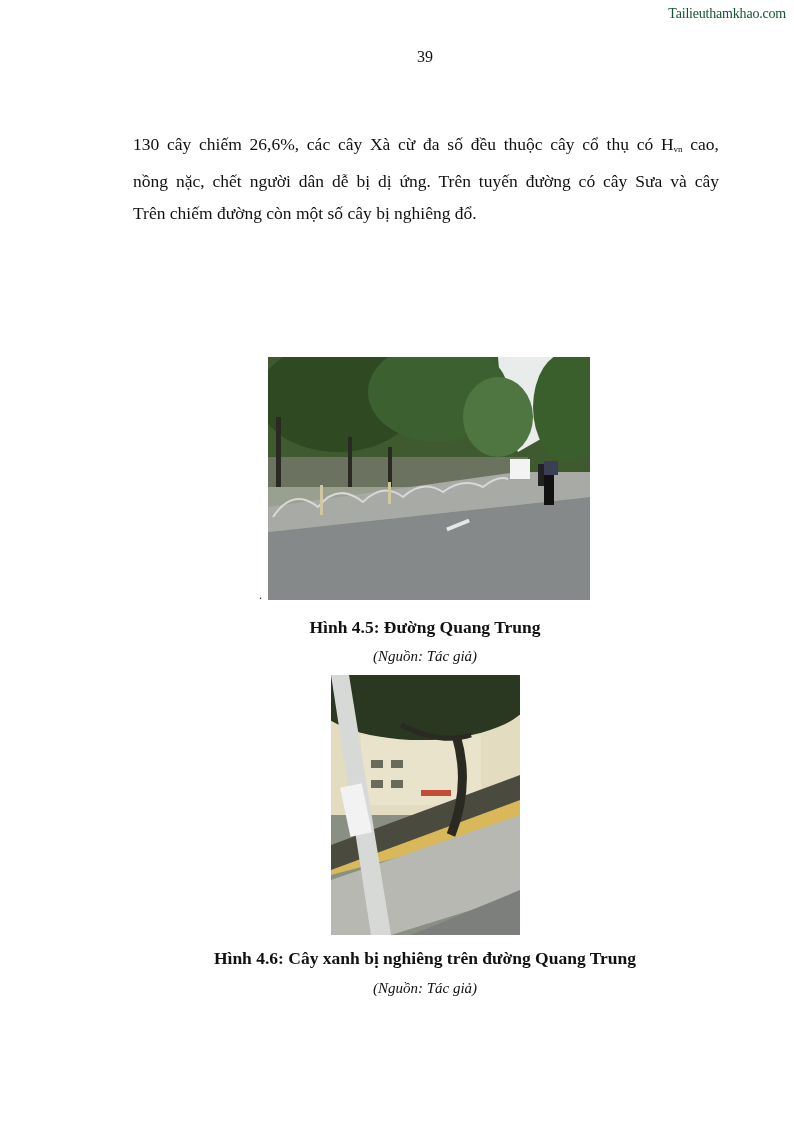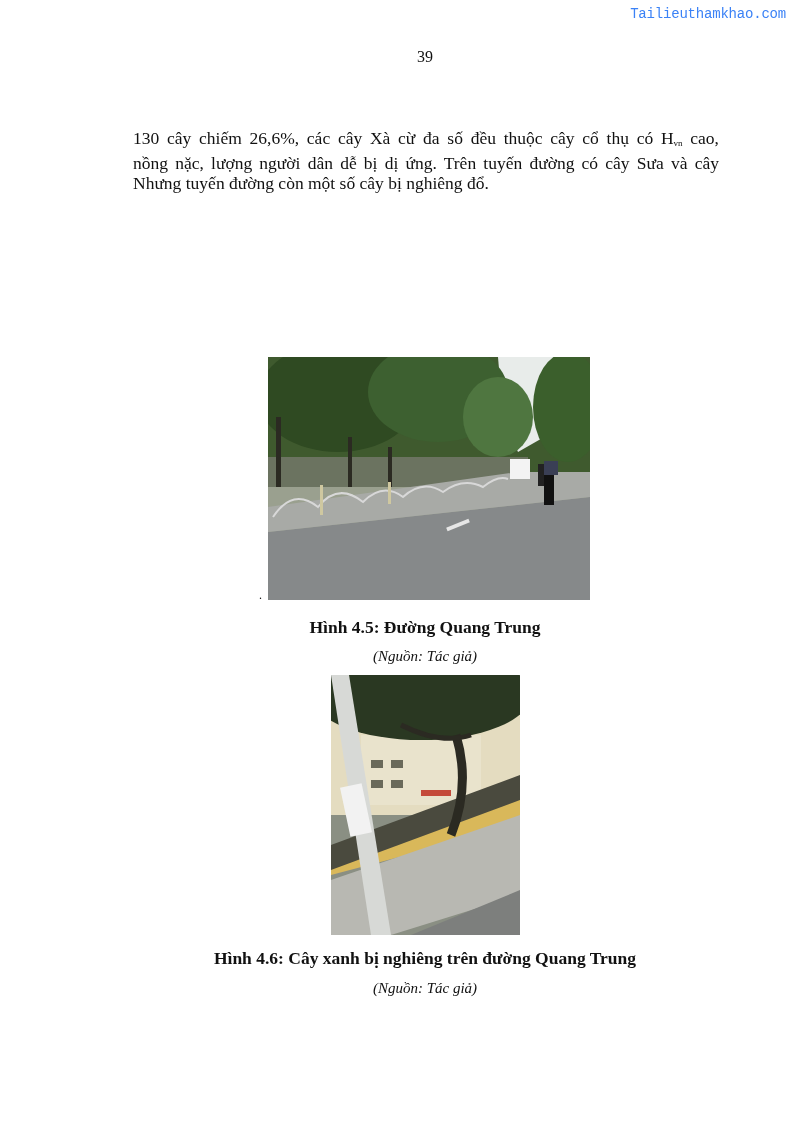--- a/index.html
+++ b/index.html
@@ -1,44 +1,44 @@
 <!DOCTYPE html>
 <html><head>
   <meta charset="utf-8">
   <style>
     html, body { margin: 0; padding: 0; background: #ffffff; }
     body { width: 794px; height: 1123px; position: relative; overflow: hidden;
       font-family: "Liberation Serif", "DejaVu Serif", serif; color: #111; }
-    .watermark { position: absolute; top: 6px; right: 8px; font-family: Liberation Mono, monospace;
-      font-size: 14px; color: #3b82f6; letter-spacing: -0.2px; }
+    .watermark { position: absolute; top: 6px; right: 8px; font-family: Liberation Serif, serif;
+      font-size: 14px; color: #14532d; letter-spacing: -0.2px; }
     .page-number { position: absolute; top: 48px; left: 0; width: 850px; text-align: center; font-size: 16px; }
-    .body-text { position: absolute; left: 133px; top: 128px; width: 586px; font-size: 17.5px; line-height: 20px; }
+    .body-text { position: absolute; left: 133px; top: 128px; width: 586px; font-size: 17.5px; line-height: 32px; }
     .para { text-align: justify; text-align-last: left; margin: 0; }
     .para-line { display: block; text-align: justify; text-align-last: justify; white-space: nowrap; }
     .para-line.last { text-align-last: left; }
     sub.vn { font-size: 9px; vertical-align: -2px; }
     .line2 { margin: 0; }
     .photo { position: absolute; overflow: hidden; }
     .photo svg { display: block; }
     .fig-title { position: absolute; left: 0; width: 850px; text-align: center; font-weight: bold; font-size: 17.5px; }
     .fig-source { position: absolute; left: 0; width: 850px; text-align: center; font-style: italic; font-size: 15px; }
     .dot { position: absolute; left: 259px; top: 588px; font-size: 12px; }
   </style>
 </head>
 <body>
 
 <div class="watermark">Tailieuthamkhao.com</div>
 <div class="page-number">39</div>
 
 <div class="body-text">
   <div class="para">
     <span class="para-line"><span>130 cây chiếm 26,6%, các cây Xà cừ đa số đều thuộc cây cổ thụ có H</span><sub class="vn">vn</sub><span> cao,</span></span>
-    <span class="para-line">nồng nặc, lượng người dân dễ bị dị ứng. Trên tuyến đường có cây Sưa và cây</span>
+    <span class="para-line">nồng nặc, chết người dân dễ bị dị ứng. Trên tuyến đường có cây Sưa và cây</span>
   </div>
-  <p class="line2">Nhưng tuyến đường còn một số cây bị nghiêng đổ.</p>
+  <p class="line2">Trên chiếm đường còn một số cây bị nghiêng đổ.</p>
 </div>
 
 <div class="photo" style="left:268px; top:357px; width:322px; height:243px;">
   <svg width="322" height="243" viewBox="0 0 322 243">
     <rect width="322" height="243" fill="#9aa08f"></rect>
     <rect x="0" y="0" width="322" height="130" fill="#3f5a2e"></rect>
     <path d="M230 0 L290 0 L285 75 L250 95 L235 60 Z" fill="#e8ecea"></path>
     <ellipse cx="70" cy="40" rx="80" ry="55" fill="#2f4a22"></ellipse>
     <ellipse cx="170" cy="35" rx="70" ry="50" fill="#3d6030"></ellipse>
     <ellipse cx="230" cy="60" rx="35" ry="40" fill="#4f7640"></ellipse>

